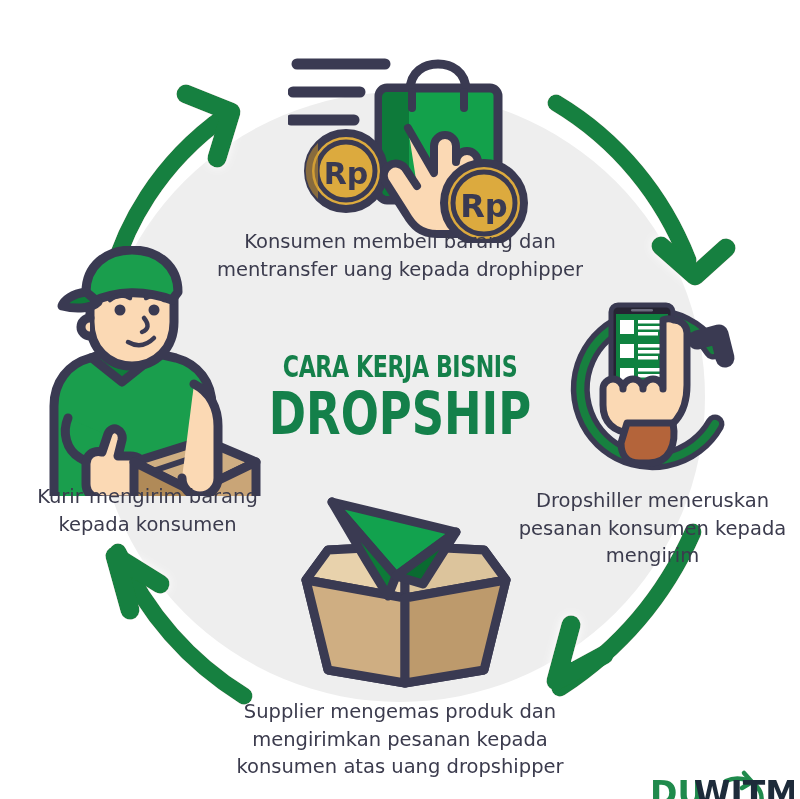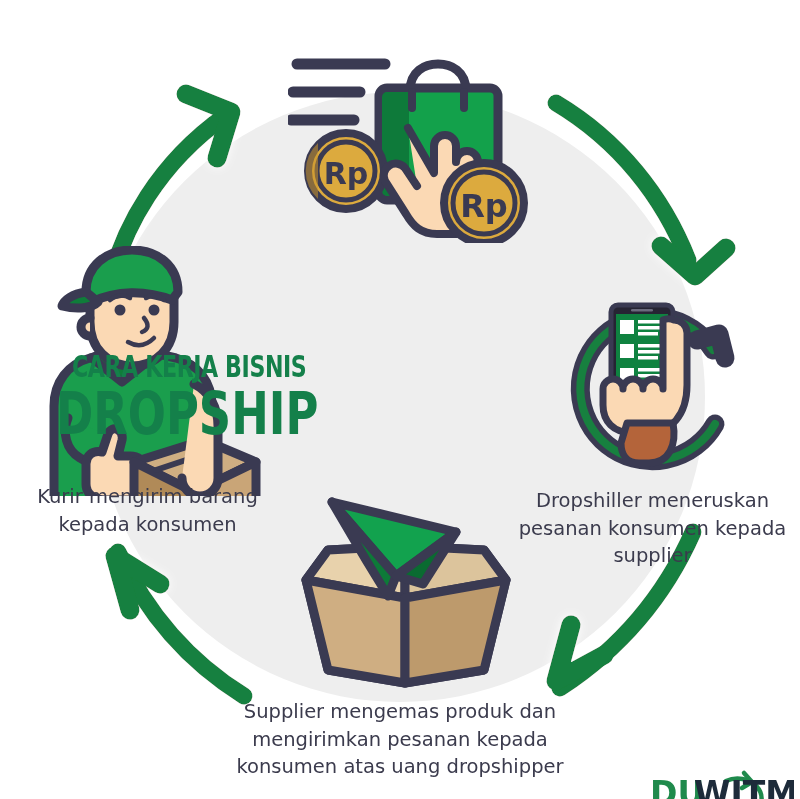--- a/index.html
+++ b/index.html
@@ -22,21 +22,21 @@
     background:#eeeeee;
   }
 
   
   .arrows-svg{position:absolute;left:0;top:0;width:800px;height:799px;}
 
   
   .center-title{
     position:absolute;
     left:0;top:352px;width:800px;
-    text-align:left;
+    text-align:center;
     pointer-events:none;
   }
   .title-line1{
     font-family:"DejaVu Sans Condensed","Liberation Sans Narrow","Liberation Sans",sans-serif;
     font-weight:bold;
     font-size:30px;
     letter-spacing:-0.5px;
     color:#14804a;
     transform:scaleX(0.82);
     transform-origin:center;
@@ -265,21 +265,22 @@
         <path d="M100 96 q14 8 26 -4"></path>
       </g>
     </svg>
   </div>
 
   <div class="center-title">
     <div class="title-line1">CARA KERJA BISNIS</div>
     <div class="title-line2">DROPSHIP</div>
   </div>
 
-  <div class="caption" id="cap-right">Dropshiller meneruskan pesanan konsumen kepada supplier</div>
+  <div class="caption" id="cap-top">Konsumen membeli barang dan mentransfer uang kepada drophipper</div>
+  <div class="caption" id="cap-right">Dropshiller meneruskan pesanan konsumen kepada mengirim</div>
   <div class="caption" id="cap-bottom">Supplier mengemas produk dan mengirimkan pesanan kepada konsumen atas uang dropshipper</div>
   <div class="caption" id="cap-left">Kurir mengirim barang kepada konsumen</div>
 
   <div class="logo">
     <svg viewBox="0 0 146 62" width="146" height="62">
 
       <g fill="none" stroke="#1f8a4c" stroke-width="4.5" stroke-linecap="round">
         <path d="M78 18 a24 20 0 1 1 -2 34"></path>
         <path d="M96 10 L104 19 L94 25" stroke-linejoin="round"></path>
         <path d="M68 58 L58 50 L68 45" stroke-linejoin="round"></path>

